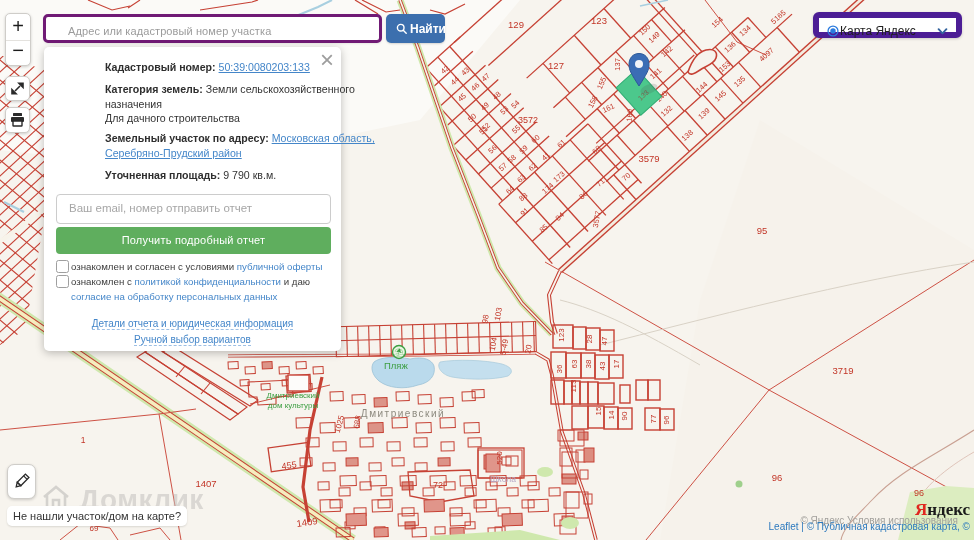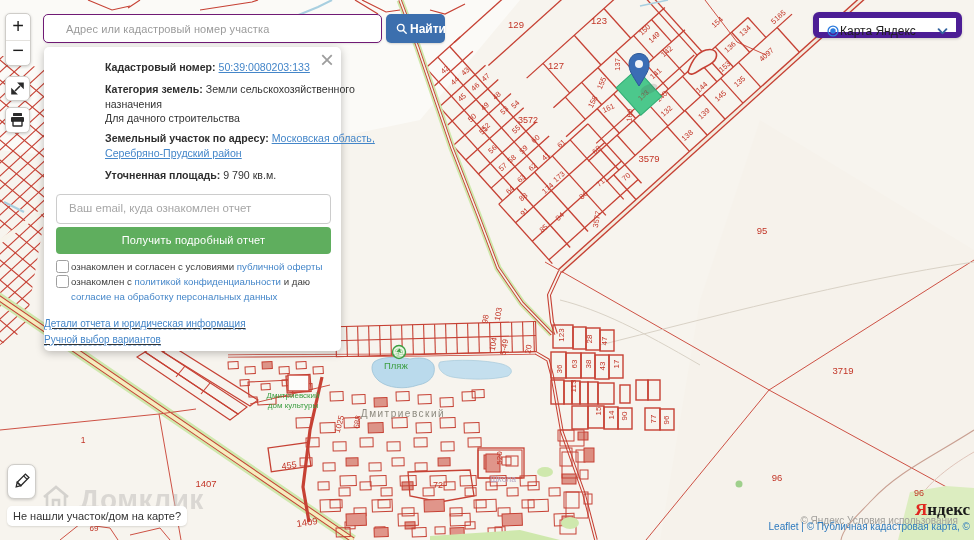--- a/index.html
+++ b/index.html
@@ -3,36 +3,36 @@
 <meta charset="utf-8">
 <style>
   html,body{margin:0;padding:0;}
   body{font-family:"Liberation Sans", sans-serif;}
   #app{position:relative;width:974px;height:540px;overflow:hidden;background:#f7f4ee;}
   #map{position:absolute;left:0;top:0;}
   .btn-sq{position:absolute;background:#fff;border:1px solid #cfcdc9;border-radius:5px;box-shadow:0 1px 3px rgba(0,0,0,.18);}
   #zoomctl{position:absolute;left:5px;top:13px;width:26px;height:53px;background:#fff;border:1px solid #cfcdc9;border-radius:5px;box-shadow:0 1px 3px rgba(0,0,0,.18);box-sizing:border-box;}
   #zoomctl .zline{position:absolute;left:0;right:0;top:26px;height:1px;background:#e4e2de;}
   .zsym{position:absolute;width:100%;text-align:center;font-size:20px;color:#1c1c1c;font-weight:400;}
-  #srch{position:absolute;left:43px;top:14px;width:339px;height:29px;background:#fff;border:1px solid #701a75;border-radius:5px;box-sizing:border-box;box-shadow:0 1px 2px rgba(0,0,0,.08);}
+  #srch{position:absolute;left:43px;top:14px;width:339px;height:29px;background:#fff;border:3px solid #701a75;border-radius:5px;box-sizing:border-box;box-shadow:0 1px 2px rgba(0,0,0,.08);}
   #srch span{position:absolute;left:22px;top:8px;font-size:11px;color:#9b9b9b;letter-spacing:.1px;}
   #findbtn{position:absolute;left:386px;top:14px;width:59px;height:29px;background:#3c6fae;border-radius:5px;color:#fff;font-size:12px;font-weight:bold;box-shadow:0 1px 2px rgba(0,0,0,.15);}
   #findbtn .t{position:absolute;left:24px;top:8px;}
   #popup{position:absolute;left:44px;top:47px;width:297px;height:304px;background:#fff;border-radius:5px;box-shadow:0 2px 9px rgba(0,0,0,.25);font-size:10.6px;color:#333;}
   #popup .ln{position:absolute;left:13px;right:13px;line-height:14.5px;margin-left:48px;}
   #popup b{color:#2e2e2e;}
   .lnk{color:#4486c9;text-decoration:underline;}
   .lnk2{color:#4486c9;}
   #closex{position:absolute;right:7px;top:-1px;font-size:24px;color:#9d9d9d;font-weight:400;font-family:"Liberation Sans",sans-serif;}
   #emailin{position:absolute;left:12px;top:147px;width:273px;height:28px;border:1px solid #ccc;border-radius:4px;background:#fff;}
   #emailin span{position:absolute;left:12px;top:7px;font-size:11.5px;color:#a6a6a6;}
   #greenbtn{position:absolute;left:12px;top:180px;width:275px;height:27px;background:#5fae5e;border-radius:4px;color:#fff;font-weight:normal;font-size:11px;text-align:center;line-height:27px;letter-spacing:.2px;}
   .cbx{position:absolute;width:11px;height:11px;border:1px solid #9f9f9f;border-radius:2.5px;background:#fff;}
   .cbt{position:absolute;font-size:9.7px;color:#3c3c3c;line-height:15px;white-space:nowrap;}
-  .ctr{position:absolute;width:100%;text-align:left;font-size:10px;text-decoration:underline;}
+  .ctr{position:absolute;width:100%;text-align:center;font-size:10px;}
   .dash{color:#4486c9;border-bottom:1px dashed #9dbfe4;text-decoration:none;}
   #layerbox{position:absolute;left:813px;top:12px;width:149px;height:26px;background:#fff;border-radius:6px;box-shadow:0 1px 3px rgba(0,0,0,.18);border:6px solid #4c1d95;box-sizing:border-box;}
   #layerbox .rt{position:absolute;left:21px;top:6px;font-size:12px;color:#1f1f1f;}
   #pencil{left:7px;top:464px;width:27px;height:33px;border-radius:7px;}
   #pill{position:absolute;left:7px;top:506px;height:20px;background:#fff;border-radius:5px;box-shadow:0 1px 2px rgba(0,0,0,.12);font-size:11px;color:#333;padding:0 6px;line-height:20px;white-space:nowrap;}
   #wmark{position:absolute;left:41px;top:481px;color:#c3c1be;opacity:.55;font-size:28px;font-weight:bold;letter-spacing:.5px;}
   #attr-grey{position:absolute;right:16px;top:515px;font-size:10px;color:#a2a09c;white-space:nowrap;}
   #attr-blue{position:absolute;right:4px;top:521px;font-size:10px;color:#2d7abe;white-space:nowrap;}
   #ylogo{position:absolute;left:915px;top:500px;font-family:"Liberation Serif",serif;font-weight:bold;font-size:17px;color:#1b1b1b;}
   #ylogo .ya{color:#e0271f;}
@@ -580,21 +580,21 @@
   <div id="popup">
     <div id="closex">×</div>
     <div class="ln" style="top:13px;white-space:nowrap;"><b>Кадастровый номер:</b> <span class="lnk">50:39:0080203:133</span></div>
     <div class="ln" style="top:35px;white-space:nowrap;"><b>Категория земель:</b> Земли сельскохозяйственного</div>
     <div class="ln" style="top:49.5px;">назначения</div>
     <div class="ln" style="top:63.5px;">Для дачного строительства</div>
     <div class="ln" style="top:84px;white-space:nowrap;"><b>Земельный участок по адресу:</b> <span class="lnk">Московская область,</span></div>
     <div class="ln" style="top:99px;"><span class="lnk">Серебряно-Прудский район</span></div>
     <div class="ln" style="top:121px;white-space:nowrap;"><b>Уточненная площадь:</b> 9 790 кв.м.</div>
     <div id="emailin">
-        <span>Ваш email, куда ознакомлен отчет</span>
+        <span>Ваш email, номер отправить отчет</span>
       </div>
     <div id="greenbtn">Получить подробный отчет</div>
     <div class="cbx" style="left:12px;top:213px;"></div>
     <div class="cbt" style="left:27px;top:212px;">ознакомлен и согласен с условиями <span class="lnk2">публичной оферты</span></div>
     <div class="cbx" style="left:12px;top:228px;"></div>
     <div class="cbt" style="left:27px;top:227px;">ознакомлен с <span class="lnk2">политикой конфиденциальности</span> и даю<br><span class="lnk2">согласие на обработку персональных данных</span></div>
     <div class="ctr" style="top:271px;"><span class="dash">Детали отчета и юридическая информация</span></div>
     <div class="ctr" style="top:287px;"><span class="dash">Ручной выбор вариантов</span></div>
   </div>
 

